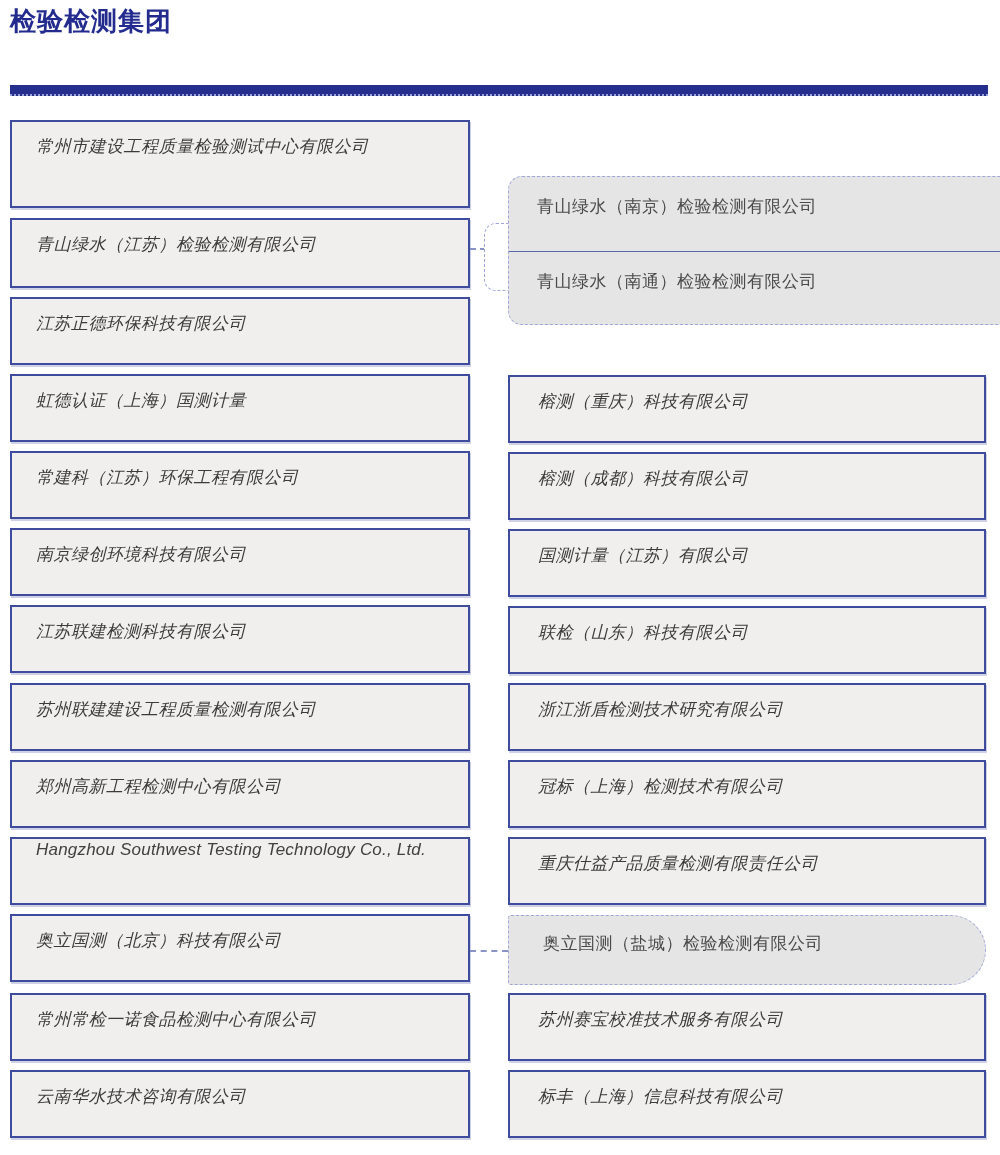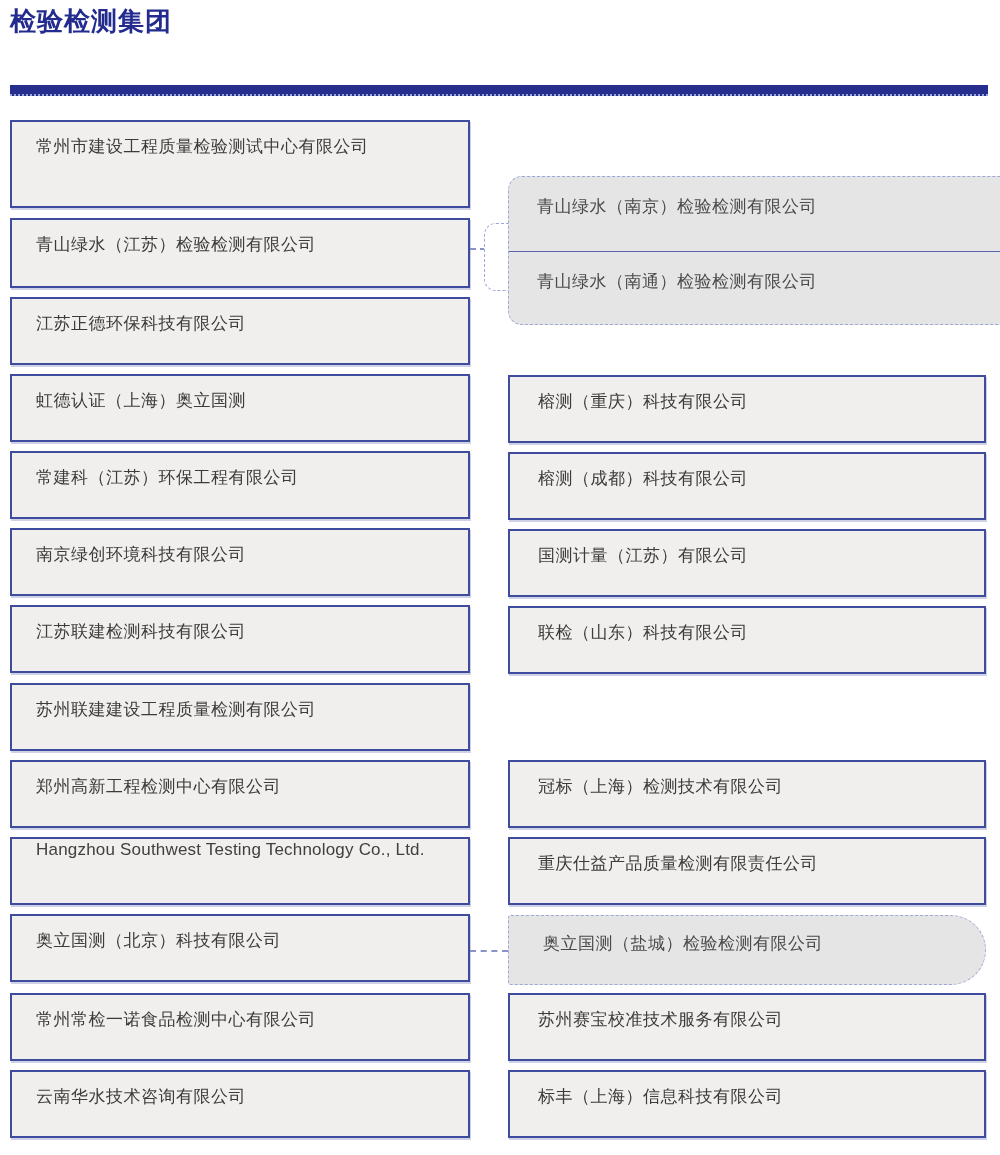--- a/index.html
+++ b/index.html
@@ -21,20 +21,21 @@
     background:#272f8e;
     border-bottom:2px dotted #9aa3d6;
   }
   .box{
     position:absolute;
     background:#f0efed;
     border:2px solid #3f4c9e;
     box-sizing:border-box;
     box-shadow:1px 2px 0 rgba(63,76,158,0.25);
     color:#3b3b3b;
+    font-style:italic;
   }
   .box .cn{
     display:block;
     padding:13px 10px 0 24px;
     font-size:17px;line-height:23px;
     letter-spacing:0.5px;
   }
   .box.right-col .cn{padding-left:28px;}
   .box .en{
     display:block;
@@ -99,21 +100,21 @@
   <div class="box left-col" style="top:120px;height:88px">
     <span class="cn">常州市建设工程质量检验测试中心有限公司</span>
   </div>
   <div class="box left-col" style="top:218px;height:70px">
     <span class="cn">青山绿水（江苏）检验检测有限公司</span>
   </div>
   <div class="box left-col" style="top:297px;height:68px">
     <span class="cn">江苏正德环保科技有限公司</span>
   </div>
   <div class="box left-col" style="top:374px;height:68px">
-    <span class="cn">虹德认证（上海）奥立国测</span>
+    <span class="cn">虹德认证（上海）国测计量</span>
   </div>
   <div class="box left-col" style="top:451px;height:68px">
     <span class="cn">常建科（江苏）环保工程有限公司</span>
   </div>
   <div class="box left-col" style="top:528px;height:68px">
     <span class="cn">南京绿创环境科技有限公司</span>
   </div>
   <div class="box left-col" style="top:605px;height:68px">
     <span class="cn">江苏联建检测科技有限公司</span>
   </div>
@@ -153,20 +154,23 @@
   </div>
   <div class="box right-col" style="top:452px;height:68px">
     <span class="cn">榕测（成都）科技有限公司</span>
   </div>
   <div class="box right-col" style="top:529px;height:68px">
     <span class="cn">国测计量（江苏）有限公司</span>
   </div>
   <div class="box right-col" style="top:606px;height:68px">
     <span class="cn">联检（山东）科技有限公司</span>
   </div>
+  <div class="box right-col" style="top:683px;height:68px">
+    <span class="cn">浙江浙盾检测技术研究有限公司</span>
+  </div>
   <div class="box right-col" style="top:760px;height:68px">
     <span class="cn">冠标（上海）检测技术有限公司</span>
   </div>
   <div class="box right-col" style="top:837px;height:68px">
     <span class="cn">重庆仕益产品质量检测有限责任公司</span>
   </div>
 
   <div class="connector" style="top:950px;left:470px;width:38px"></div>
   <div class="dashed-box">
     <span class="cn">奥立国测（盐城）检验检测有限公司</span>

